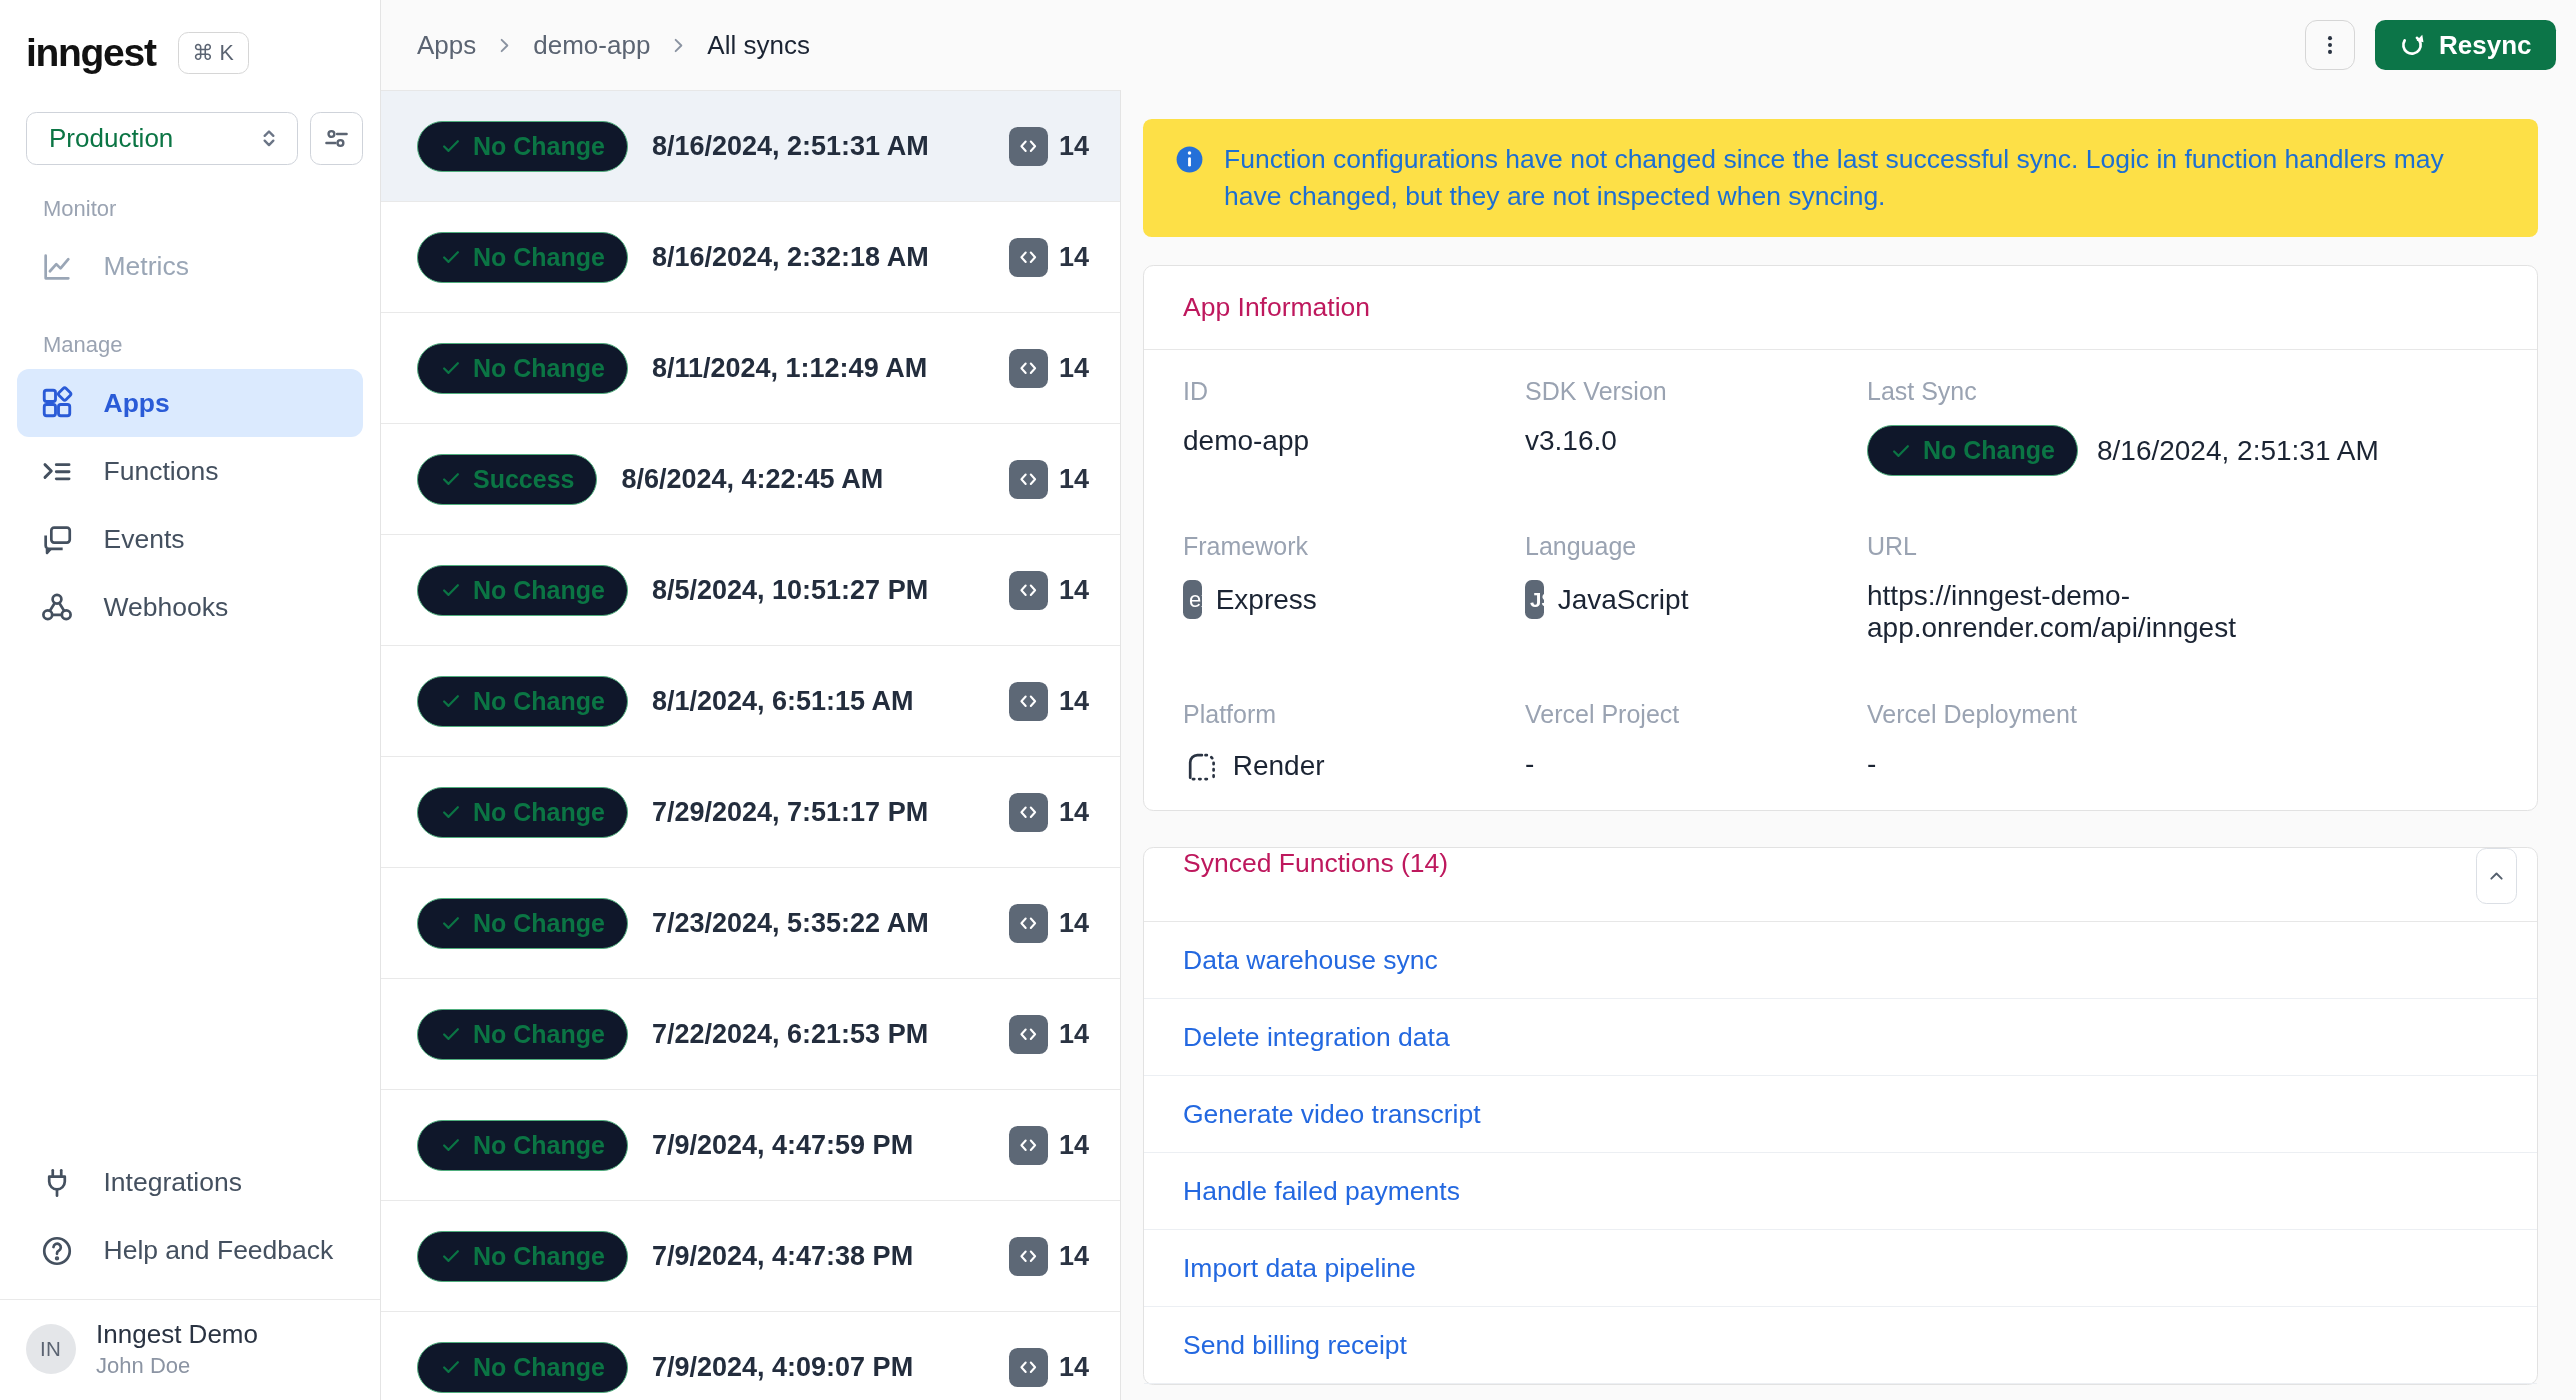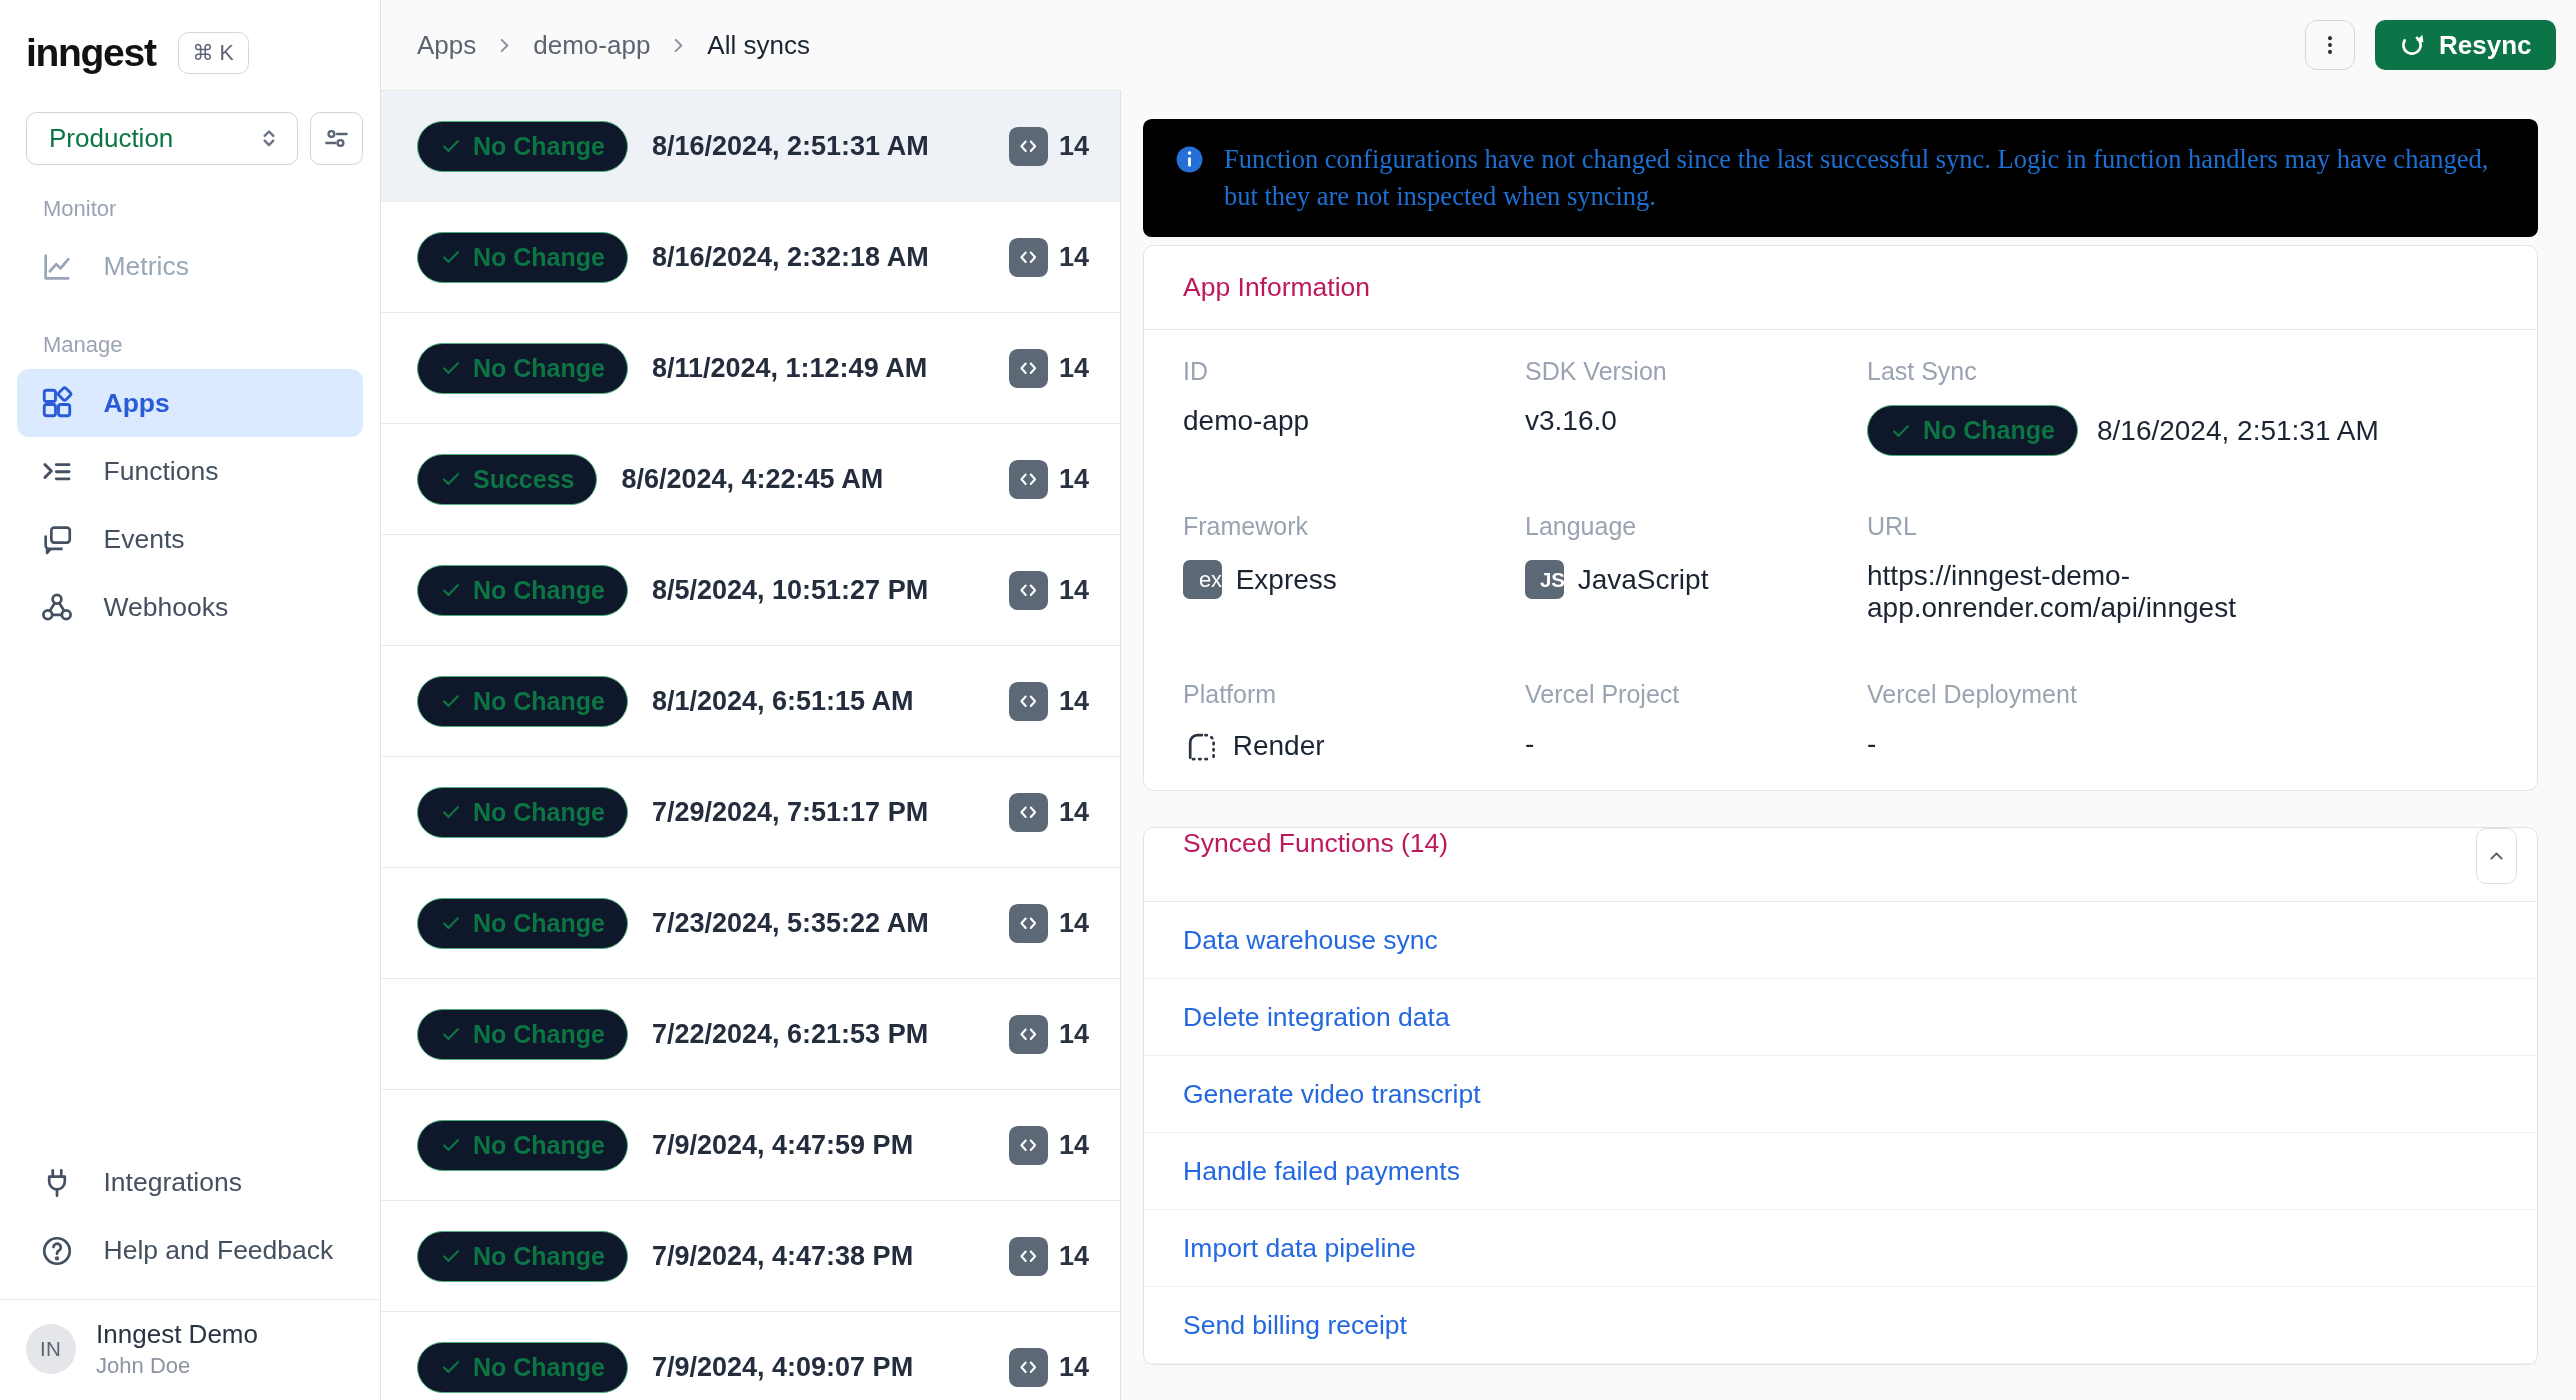--- a/index.html
+++ b/index.html
@@ -96,39 +96,39 @@
   .sync-count { margin-left:auto; display:flex; align-items:center; gap:11px; }
   .code-chip {
     width:39px; height:39px; border-radius:8.6px; background:#5d6876;
     display:flex; align-items:center; justify-content:center;
   }
   .count-num { font-size:27px; font-weight:600; color:#2a3342; }
 
   
   .detail { flex:1; padding:29px 38px 0 22px; min-width:0; }
   .banner {
-    background:#000000; border-radius:8.6px; padding:22px 31px;
-    display:flex; gap:19px; align-items:flex-start; margin-bottom:8px;font-family:Liberation Serif, serif;
+    background:#fde047; border-radius:8.6px; padding:22px 31px;
+    display:flex; gap:19px; align-items:flex-start; margin-bottom:28px;
   }
   .banner-text { color:#1d6fd2; font-size:26.5px; line-height:37px; }
   .info-ic { margin-top:3.4px; flex:0 0 auto; }
 
   .card { background:#fff; border:1.7px solid #e2e2e2; border-radius:10.3px; }
   .card + .card { margin-top:36px; }
   .card-header {
     height:84px; display:flex; align-items:center; padding:0 20.5px 0 39px;
     border-bottom:1.7px solid #e7e7e7;
   }
   .card-title { font-size:26.5px; color:#be185d; font-weight:500; }
   .card-body { padding:27px 39px 26px 39px; }
   .fields-grid { display:grid; grid-template-columns:342px 342px 1fr; row-gap:56px; }
   .field-label { font-size:25px; color:#9aa3b2; margin-bottom:19px; }
   .field-value { font-size:28px; color:#1b2433; display:flex; align-items:center; gap:13.7px; }
   .lang-chip {
-    width:39px; height:39px; border-radius:6.8px; background:#5d6876; color:#fff;
+    width:19px; height:39px; border-radius:6.8px; background:#5d6876; color:#fff;
     display:flex; align-items:center; justify-content:center; font-size:20.5px; font-weight:700;padding-left:16px;
   }
   .lang-chip.ex { font-weight:400; font-size:22px; text-transform:lowercase; }
   .lastsync-val { display:flex; align-items:center; gap:19px; }
 
   .fn-card-header { height:74px; display:flex; align-items:flex-start; padding:0 20.5px 0 39px; border-bottom:1.7px solid #e7e7e7; }
   .collapse-btn {
     margin-left:auto; width:41px; height:56px; border:1.7px solid #dbdfe5; border-radius:10.3px;
     background:#fff; display:flex; align-items:center; justify-content:center; cursor:pointer;
   }

